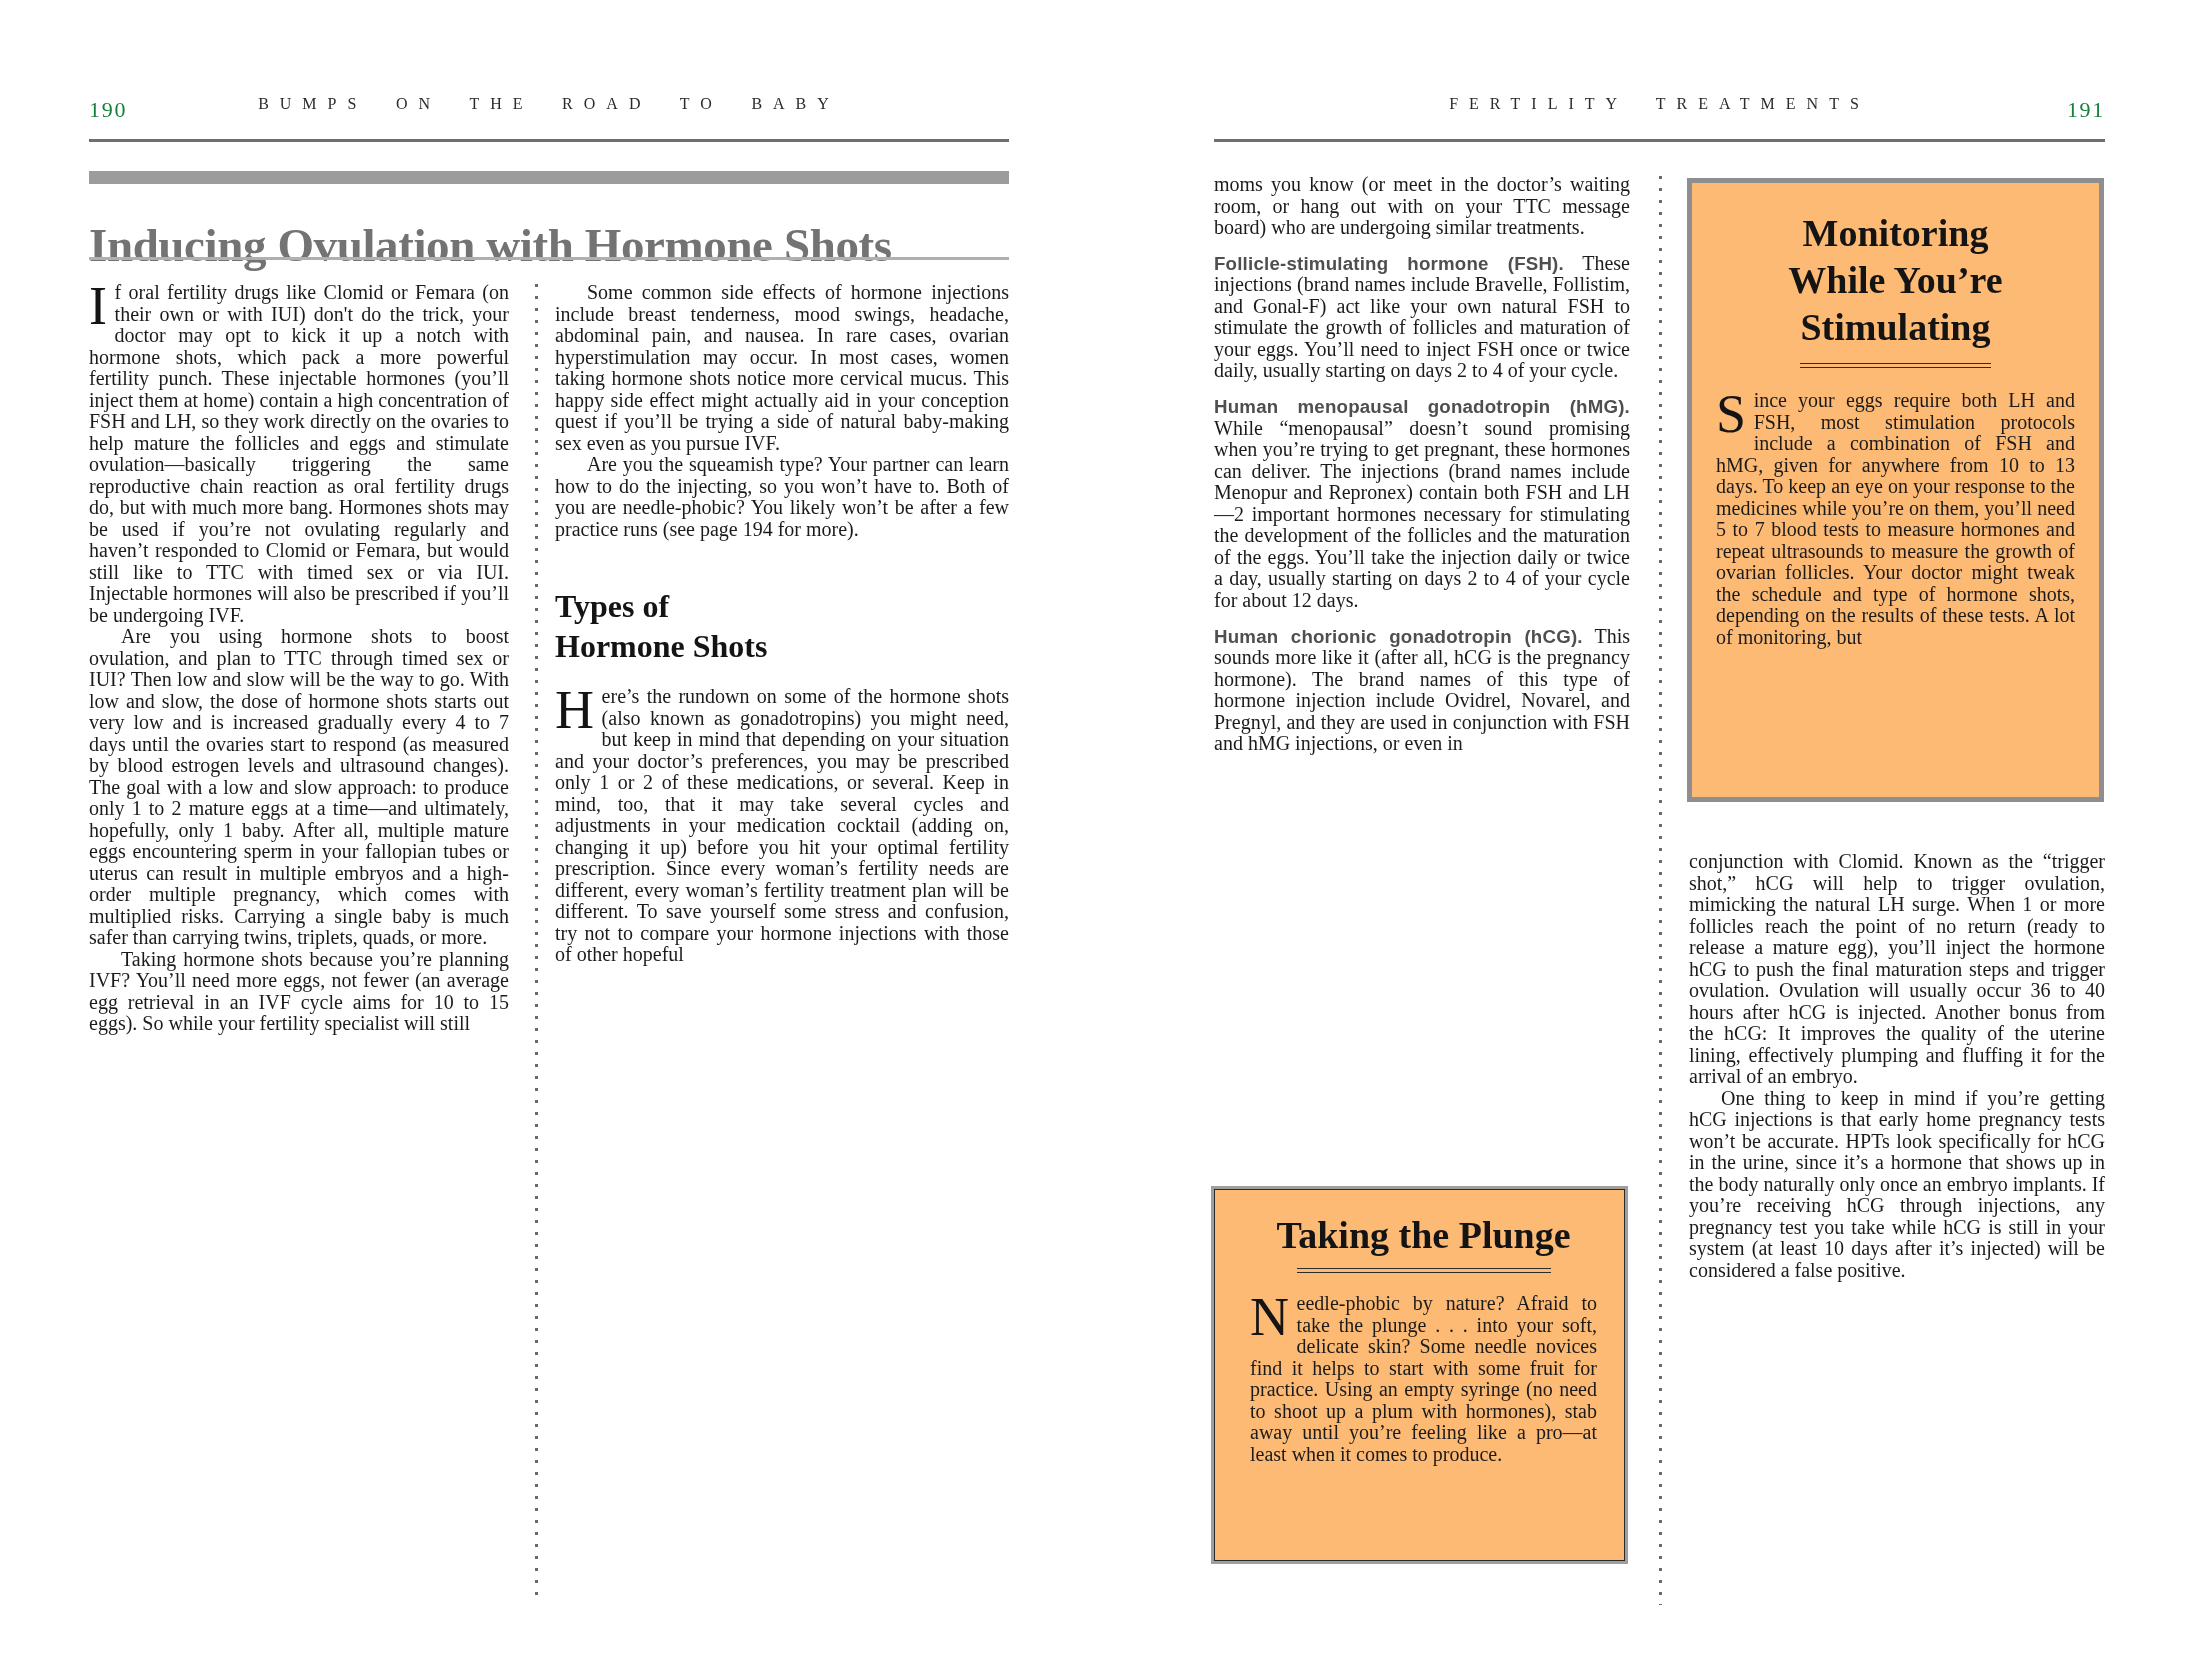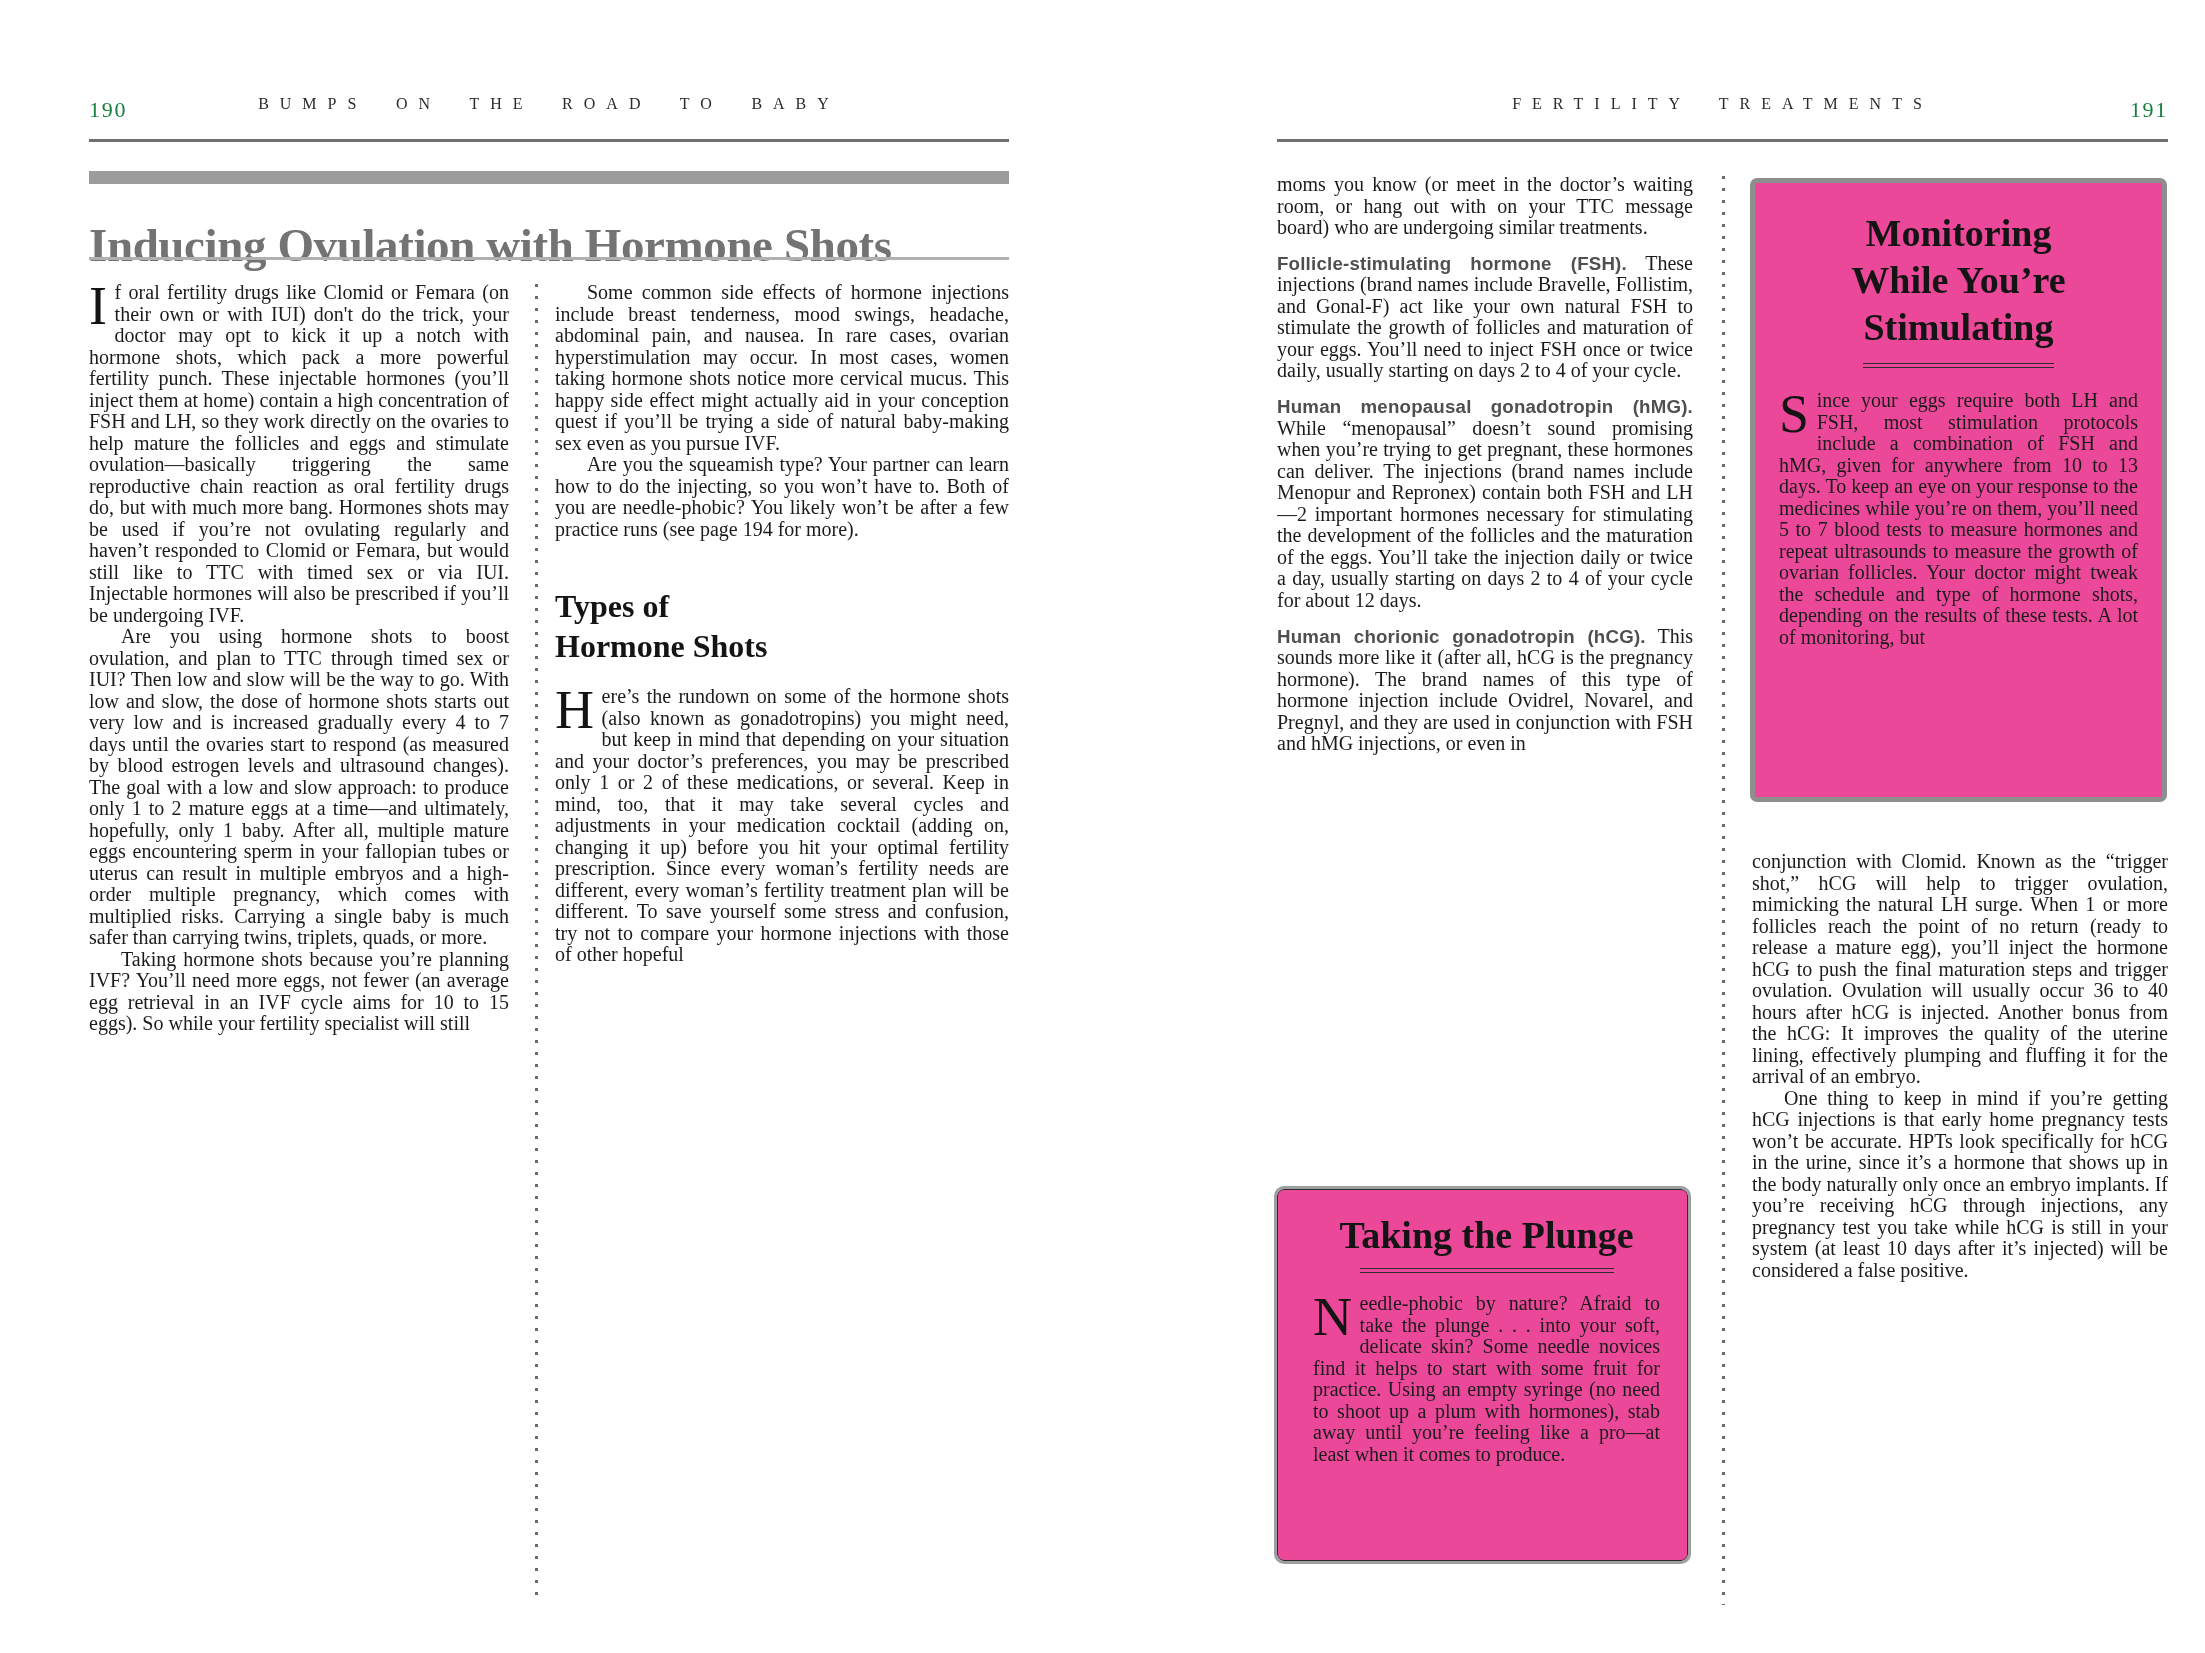--- a/index.html
+++ b/index.html
@@ -6,21 +6,21 @@
   body {
     width:2205px; height:1654px;
     background:#ffffff;
     position:relative;
     font-family:"Liberation Serif","DejaVu Serif",serif;
     color:#1b1b1b;
     overflow:hidden;
   }
   .page { position:absolute; top:0; height:1654px; }
   .page-left  { left:89px;  width:920px; }
-  .page-right { left:1277px; width:891px; }
+  .page-right { left:1214px; width:891px; }
 
   .folio { position:absolute; top:97px; font-size:22px; letter-spacing:1.7px; color:#15803d; }
   .folio-left  { left:0; }
   .folio-right { right:0; }
   .running-head {
     position:absolute; top:95px; left:0; width:100%;
     text-align:center; font-size:16px;
     letter-spacing:11px; word-spacing:13.6px; color:#2b2b2b;
   }
   .head-rule { position:absolute; top:139px; left:0; width:100%; height:3.4px; background:#6f6f6f; }
@@ -59,21 +59,21 @@
   .section-heading {
     font-size:32px; line-height:40px; font-weight:700; color:#141414;
     margin:46px 0 20.4px 0; white-space:pre-line;
   }
   .entry { margin-top:14.4px; }
   .entry-head {
     font-family:"Liberation Sans","DejaVu Sans",sans-serif;
     font-weight:700; font-size:18.7px; color:#4f4f4f; letter-spacing:0.2px;margin-top:48px;
   }
 
-  .sidebar-box { position:absolute; box-sizing:border-box; background:#ec4899;border-radius:7px; }
+  .sidebar-box { position:absolute; box-sizing:border-box; background:#fdba74; }
   .box-monitoring {
     left:473px; top:178px; width:417px; height:624px;
     border:5.1px solid #8e8e8e; padding:22px 24px 0 24px; overflow:hidden;
   }
   .box-plunge {
     left:0; top:1189px; width:411px; height:372px;
     border:0.8px solid #2a2a2a; outline:3.4px solid #9e9e9e;
     padding:17px 27px 0 35px; overflow:hidden;
   }
   .box-title {

